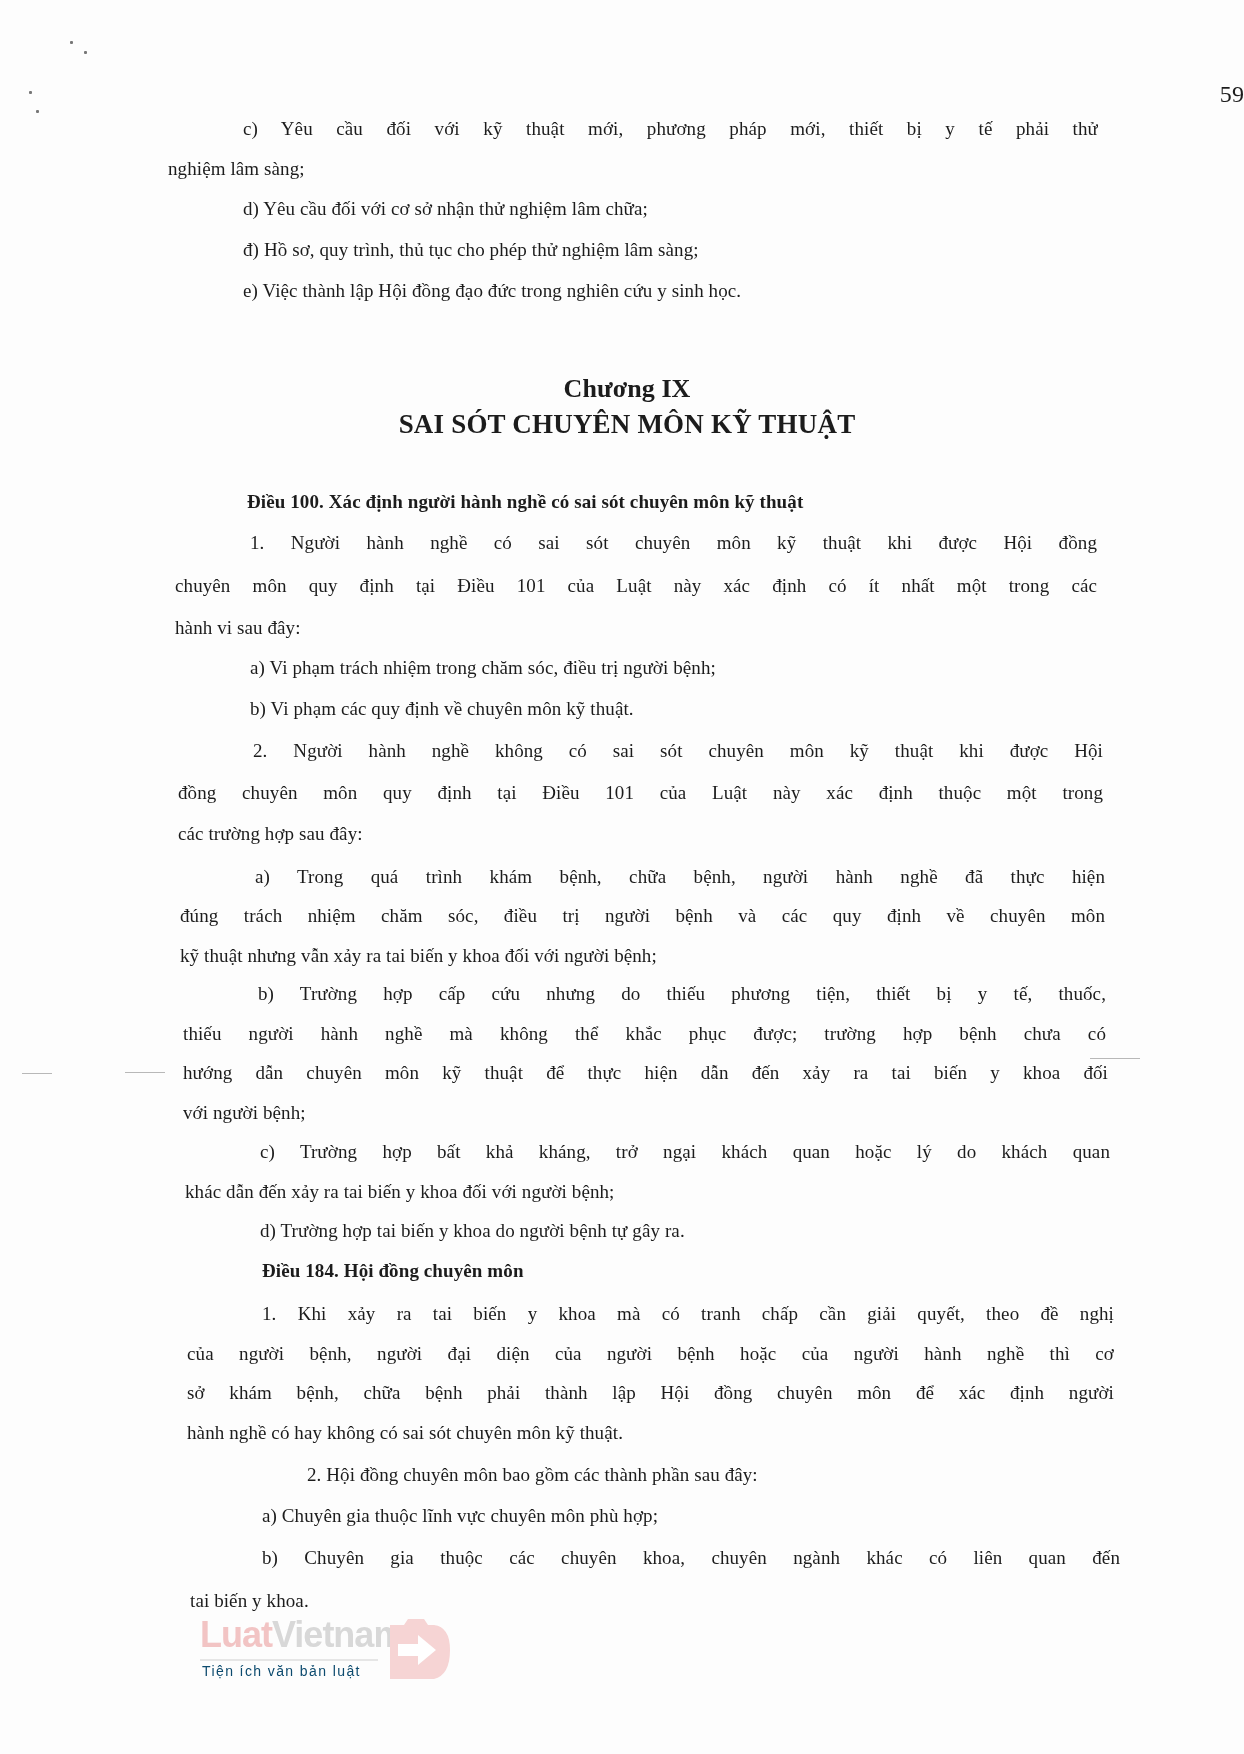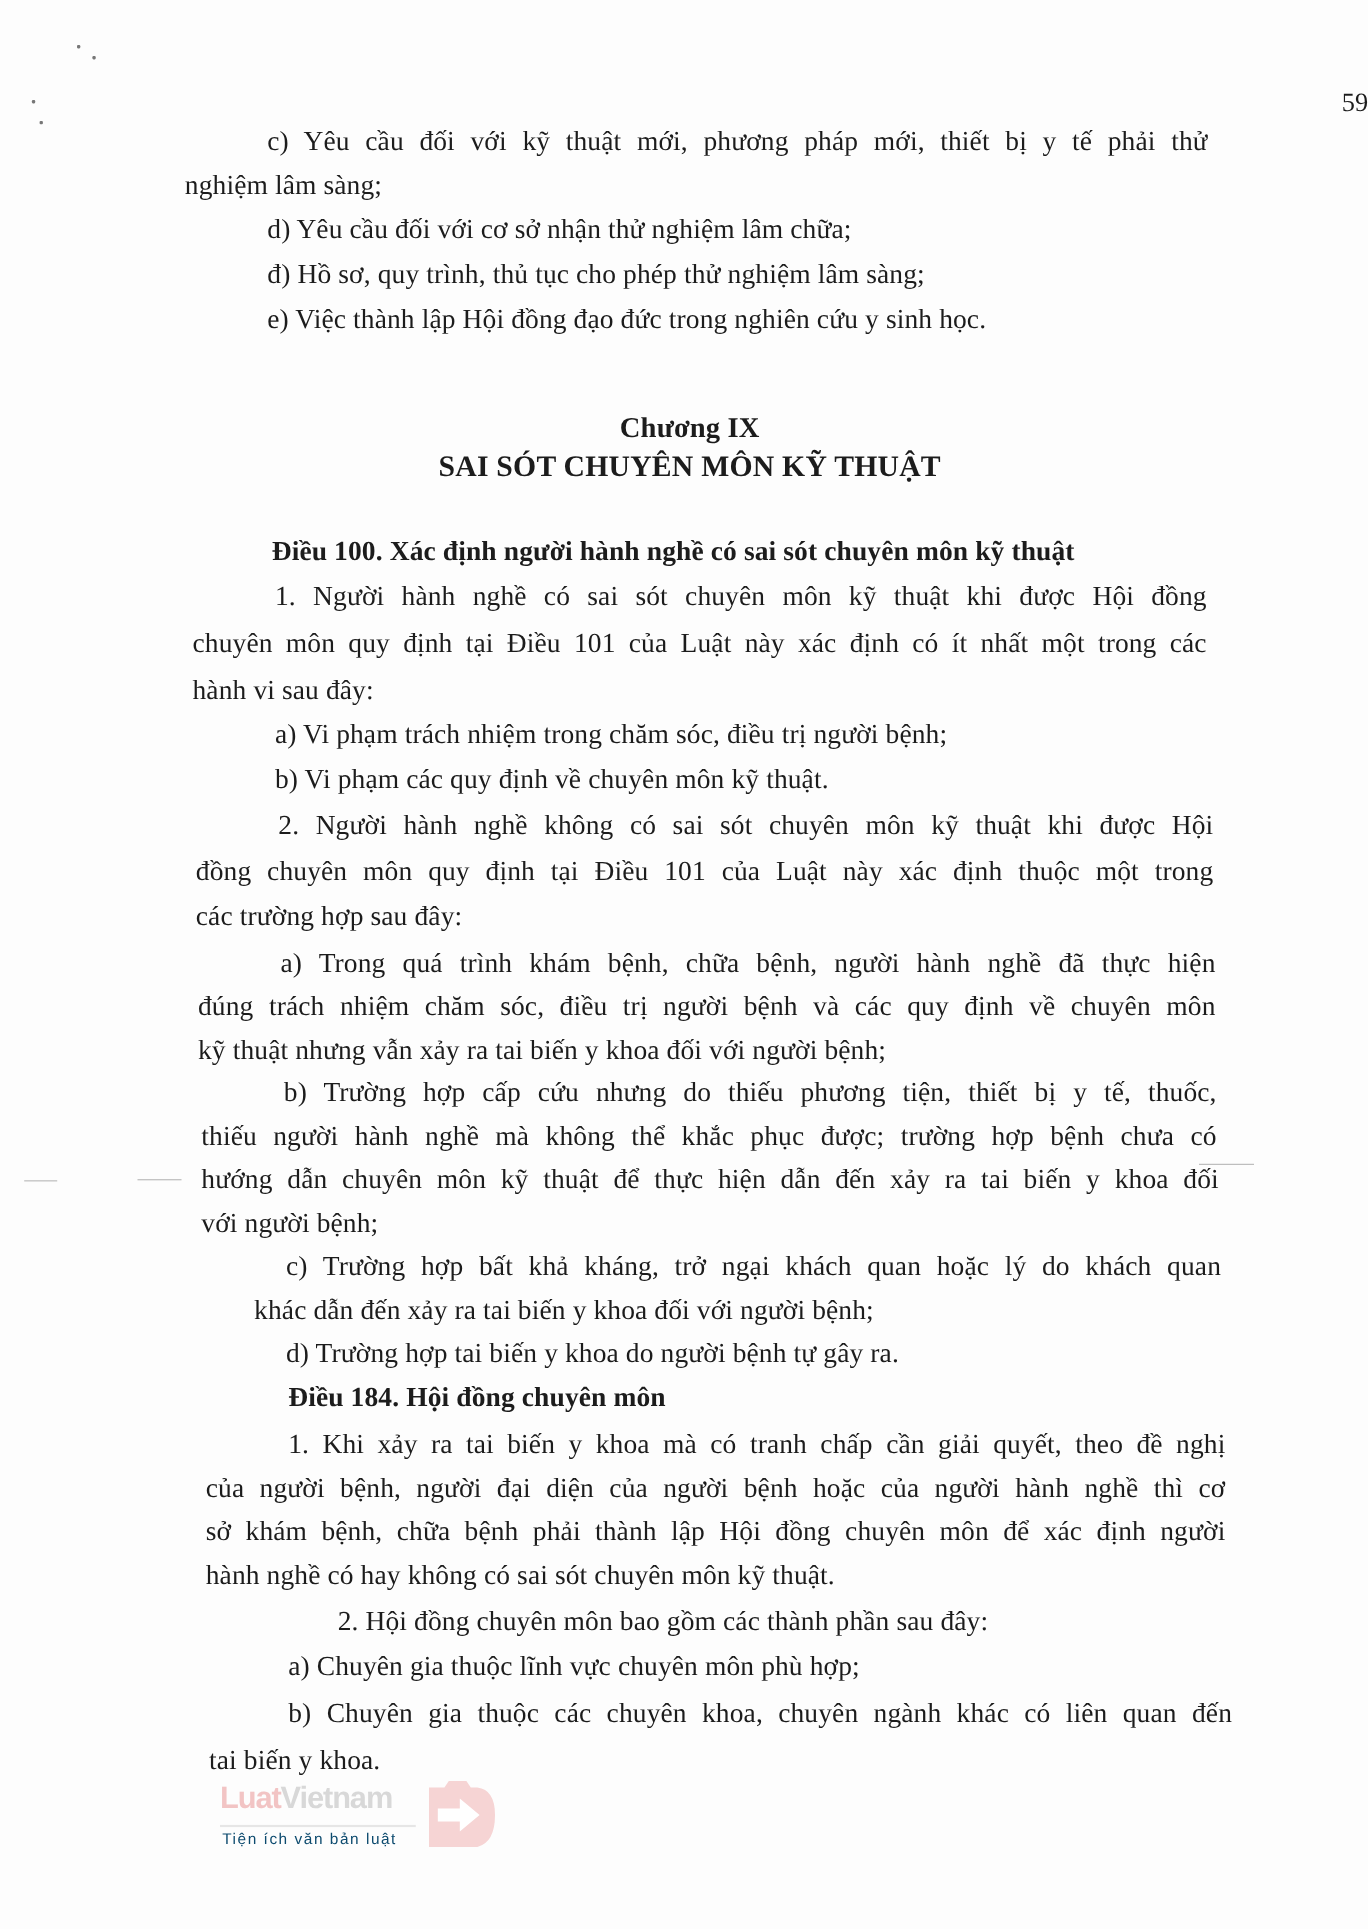--- a/index.html
+++ b/index.html
@@ -1,30 +1,30 @@
 <!DOCTYPE html>
 <html><head>
 <meta charset="utf-8">
 <style>
   html, body { margin: 0; padding: 0; background: #ffffff; }
   body { width: 1244px; height: 1754px; position: relative; overflow: hidden;
          font-family: "Liberation Serif", "DejaVu Serif", serif; color: #1c1c1c; }
   .page { position: absolute; left: 0; top: 0; width: 1244px; height: 1754px; background: #fdfdfd; }
-  .line { position: absolute; white-space: nowrap; font-size: 25px; line-height: 32px; letter-spacing: 0.1px; }
+  .line { position: absolute; white-space: nowrap; font-size: 19px; line-height: 32px; letter-spacing: 0.1px; }
   .just { text-align: justify; text-align-last: justify; white-space: normal; overflow: hidden; height: 34px; }
   .bold { font-weight: bold; }
   .center { text-align: center; left: 0; width: 1244px; }
   .pagenum { font-size: 24px; text-align: right; }
   .chapter { font-size: 26px; font-weight: bold; }
   .chapter-title { font-size: 27px; font-weight: bold; letter-spacing: 0.2px; }
   .speck { position: absolute; width: 3px; height: 3px; background: #777; border-radius: 1px; }
   .scan-line { position: absolute; height: 1px; background: #9a9a9a; opacity: 0.7; }
   .logo { position: absolute; left: 200px; top: 1615px; width: 260px; height: 80px; }
   .logo-word { position: absolute; left: 0; top: 0; font-family: "Liberation Sans", sans-serif;
-               font-weight: bold; font-size: 28px; line-height: 40px; letter-spacing: -1px; }
+               font-weight: bold; font-size: 36px; line-height: 40px; letter-spacing: -1px; }
   .logo-luat { color: #f2c4c4; }
   .logo-vn { color: #d8d8d8; }
   .logo-rule { position: absolute; left: 0; top: 44px; width: 178px; height: 2px; background: #e6e6e6; }
   .logo-tag { position: absolute; left: 2px; top: 48px; font-family: "Liberation Sans", sans-serif;
               font-size: 14px; color: #0c4a6e; letter-spacing: 1.4px; }
   .logo-mark { position: absolute; left: 184px; top: 2px; width: 70px; height: 66px; }
 </style>
 </head>
 <body>
 
@@ -59,21 +59,21 @@
   <div class="line just" style="left:178px;top:777px;width:925px;">đồng chuyên môn quy định tại Điều 101 của Luật này xác định thuộc một trong</div>
   <div class="line" style="left:178px;top:818px;">các trường hợp sau đây:</div>
   <div class="line just" style="left:255px;top:861px;width:850px;">a) Trong quá trình khám bệnh, chữa bệnh, người hành nghề đã thực hiện</div>
   <div class="line just" style="left:180px;top:900px;width:925px;">đúng trách nhiệm chăm sóc, điều trị người bệnh và các quy định về chuyên môn</div>
   <div class="line" style="left:180px;top:940px;">kỹ thuật nhưng vẫn xảy ra tai biến y khoa đối với người bệnh;</div>
   <div class="line just" style="left:258px;top:978px;width:848px;">b) Trường hợp cấp cứu nhưng do thiếu phương tiện, thiết bị y tế, thuốc,</div>
   <div class="line just" style="left:183px;top:1018px;width:923px;">thiếu người hành nghề mà không thể khắc phục được; trường hợp bệnh chưa có</div>
   <div class="line just" style="left:183px;top:1057px;width:925px;">hướng dẫn chuyên môn kỹ thuật để thực hiện dẫn đến xảy ra tai biến y khoa đối</div>
   <div class="line" style="left:183px;top:1097px;">với người bệnh;</div>
   <div class="line just" style="left:260px;top:1136px;width:850px;">c) Trường hợp bất khả kháng, trở ngại khách quan hoặc lý do khách quan</div>
-  <div class="line" style="left:185px;top:1176px;margin-left:46px;">khác dẫn đến xảy ra tai biến y khoa đối với người bệnh;</div>
+  <div class="line" style="left:185px;top:1176px;">khác dẫn đến xảy ra tai biến y khoa đối với người bệnh;</div>
   <div class="line" style="left:260px;top:1215px;">d) Trường hợp tai biến y khoa do người bệnh tự gây ra.</div>
 
   <div class="line bold" style="left:262px;top:1255px;">Điều 184. Hội đồng chuyên môn</div>
   <div class="line just" style="left:262px;top:1298px;width:852px;">1. Khi xảy ra tai biến y khoa mà có tranh chấp cần giải quyết, theo đề nghị</div>
   <div class="line just" style="left:187px;top:1338px;width:927px;">của người bệnh, người đại diện của người bệnh hoặc của người hành nghề thì cơ</div>
   <div class="line just" style="left:187px;top:1377px;width:927px;">sở khám bệnh, chữa bệnh phải thành lập Hội đồng chuyên môn để xác định người</div>
   <div class="line" style="left:187px;top:1417px;">hành nghề có hay không có sai sót chuyên môn kỹ thuật.</div>
   <div class="line" style="left:262px;top:1459px;margin-left:45px;">2. Hội đồng chuyên môn bao gồm các thành phần sau đây:</div>
   <div class="line" style="left:262px;top:1500px;">a) Chuyên gia thuộc lĩnh vực chuyên môn phù hợp;</div>
   <div class="line just" style="left:262px;top:1542px;width:858px;">b) Chuyên gia thuộc các chuyên khoa, chuyên ngành khác có liên quan đến</div>

